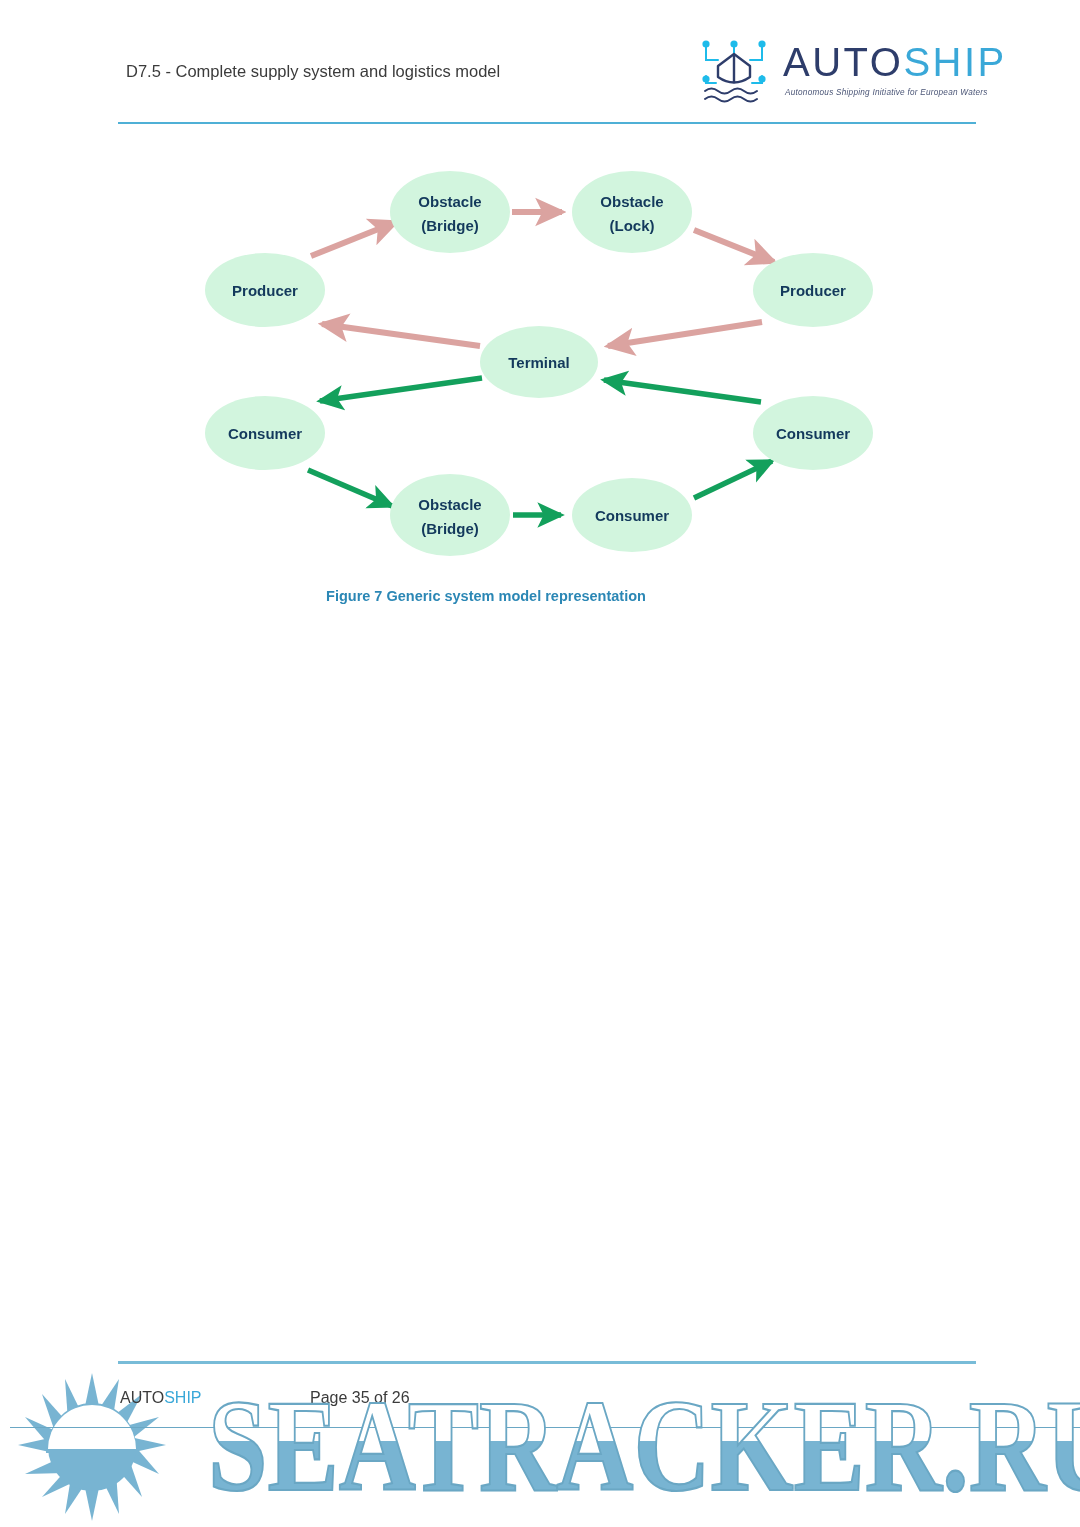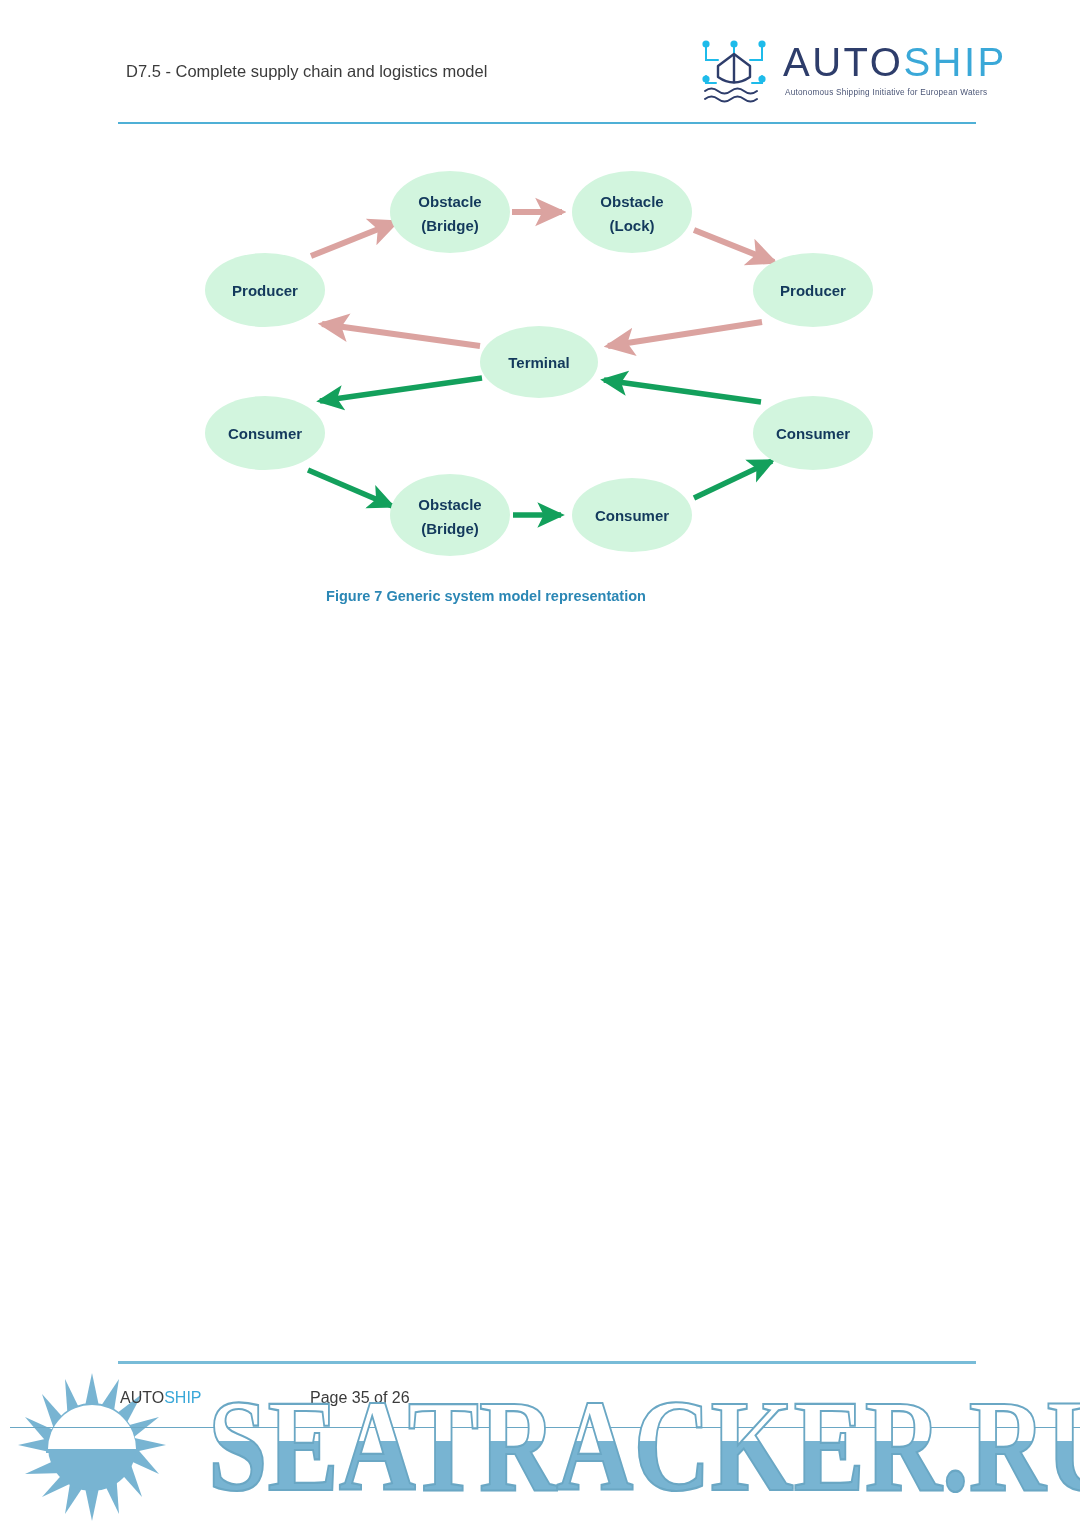--- a/index.html
+++ b/index.html
@@ -77,20 +77,21 @@
   .logo-auto { color: #2e3d6b; }
   .logo-ship { color: #3aa8d8; }
   .logo-tagline {
     position: absolute;
     left: 90px;
     top: 52px;
     font-size: 8.2px;
     letter-spacing: 0.25px;
     color: #4a5576;
     white-space: nowrap;
+    font-style: italic;
   }
 
   
   .figure {
     position: absolute;
     left: 0;
     top: 150px;
     width: 1080px;
     height: 470px;
   }
@@ -184,21 +185,21 @@
   }
   .watermark svg { display: block; }
 </style>
 </head>
 <body>
 
 <div class="page">
 
   <div class="header">
     <div class="header-text">
-      <div class="header-line">D7.5 - Complete supply chain and logistics model</div>
+      <div class="header-line">D7.5 - Complete supply system and logistics model</div>
     </div>
     <div class="header-rule"></div>
 
     <div class="logo">
       <div class="logo-mark">
         <svg width="78" height="68" viewBox="0 0 78 68" xmlns="http://www.w3.org/2000/svg">
 
           <g stroke="#1ebbea" stroke-width="2" fill="none" stroke-linecap="round">
             <path d="M11 11 L11 24 L23 24"></path>
             <path d="M39 11 L39 20"></path>

